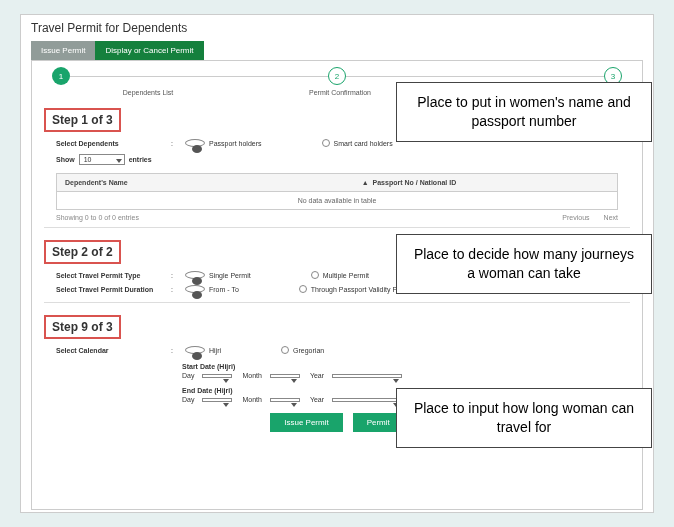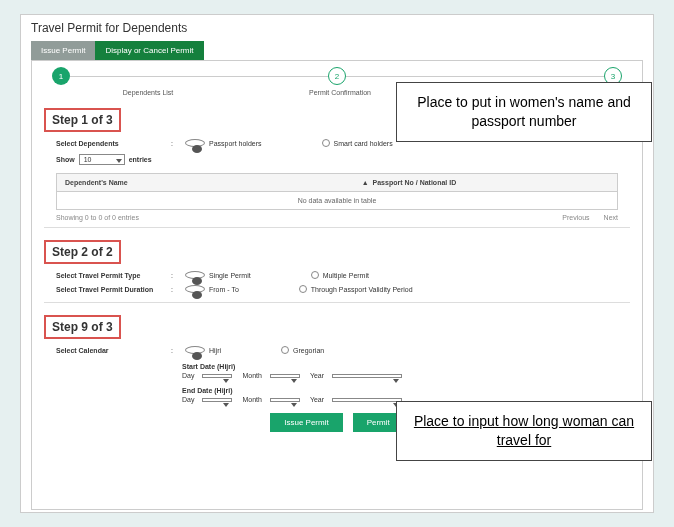--- a/index.html
+++ b/index.html
@@ -177,14 +177,15 @@
 
       <div class="buttons">
         <button class="btn">Issue Permit</button>
         <button class="btn">Permit</button>
       </div>
 
     </div>
   </div>
 
   <div class="ann" style="top:82px;right:22px;">Place to put in women's name and passport number</div>
-  <div class="ann" style="top:401px;right:22px;text-decoration:underline;">Place to input how long woman can travel for</div>
+  <div class="ann" style="top:234px;right:22px;">Place to decide how many journeys a woman can take</div>
+  <div class="ann" style="top:388px;right:22px;">Place to input how long woman can travel for</div>
 </div>
 
 </body></html>

